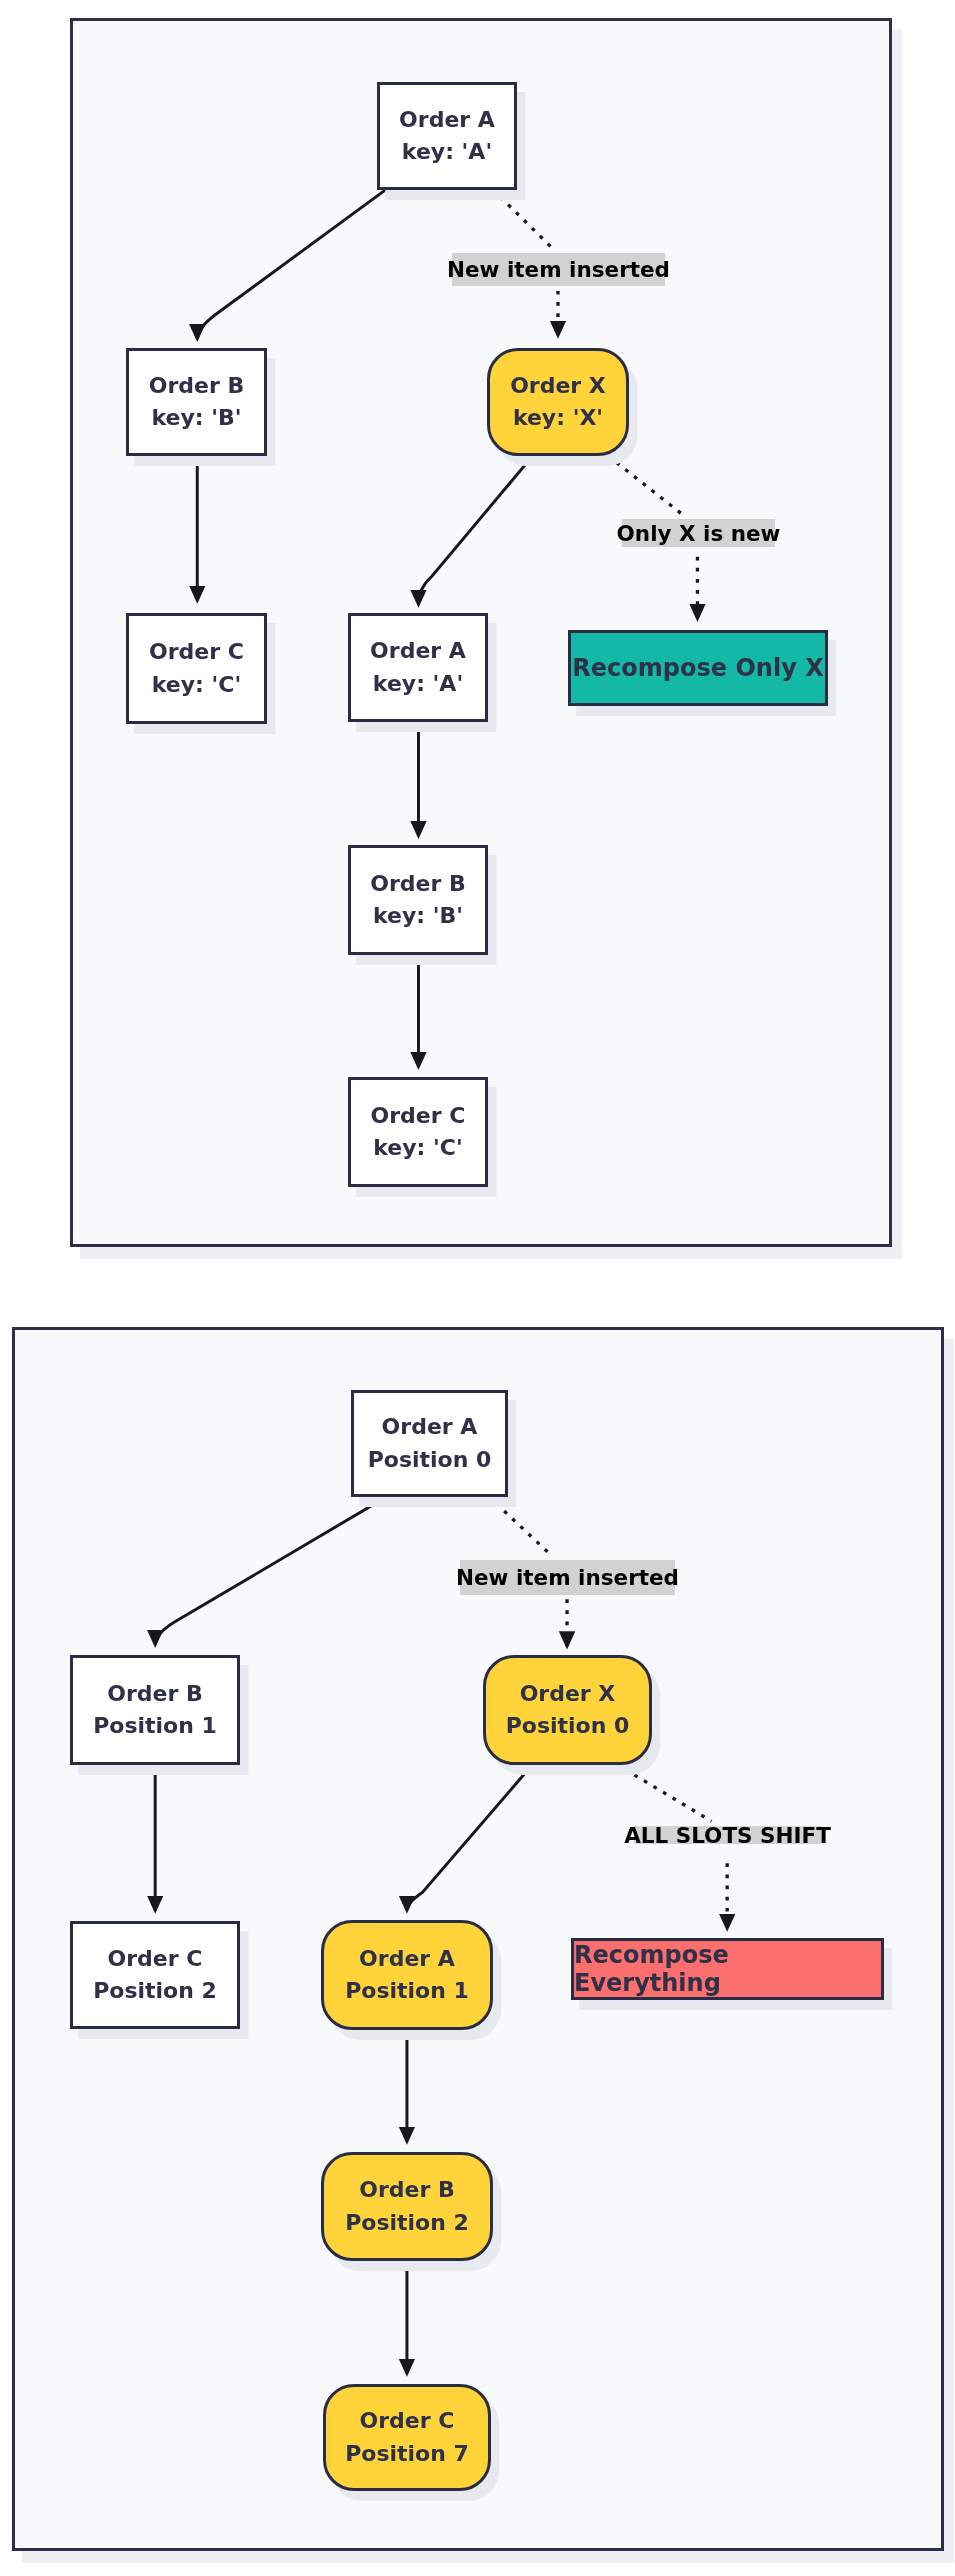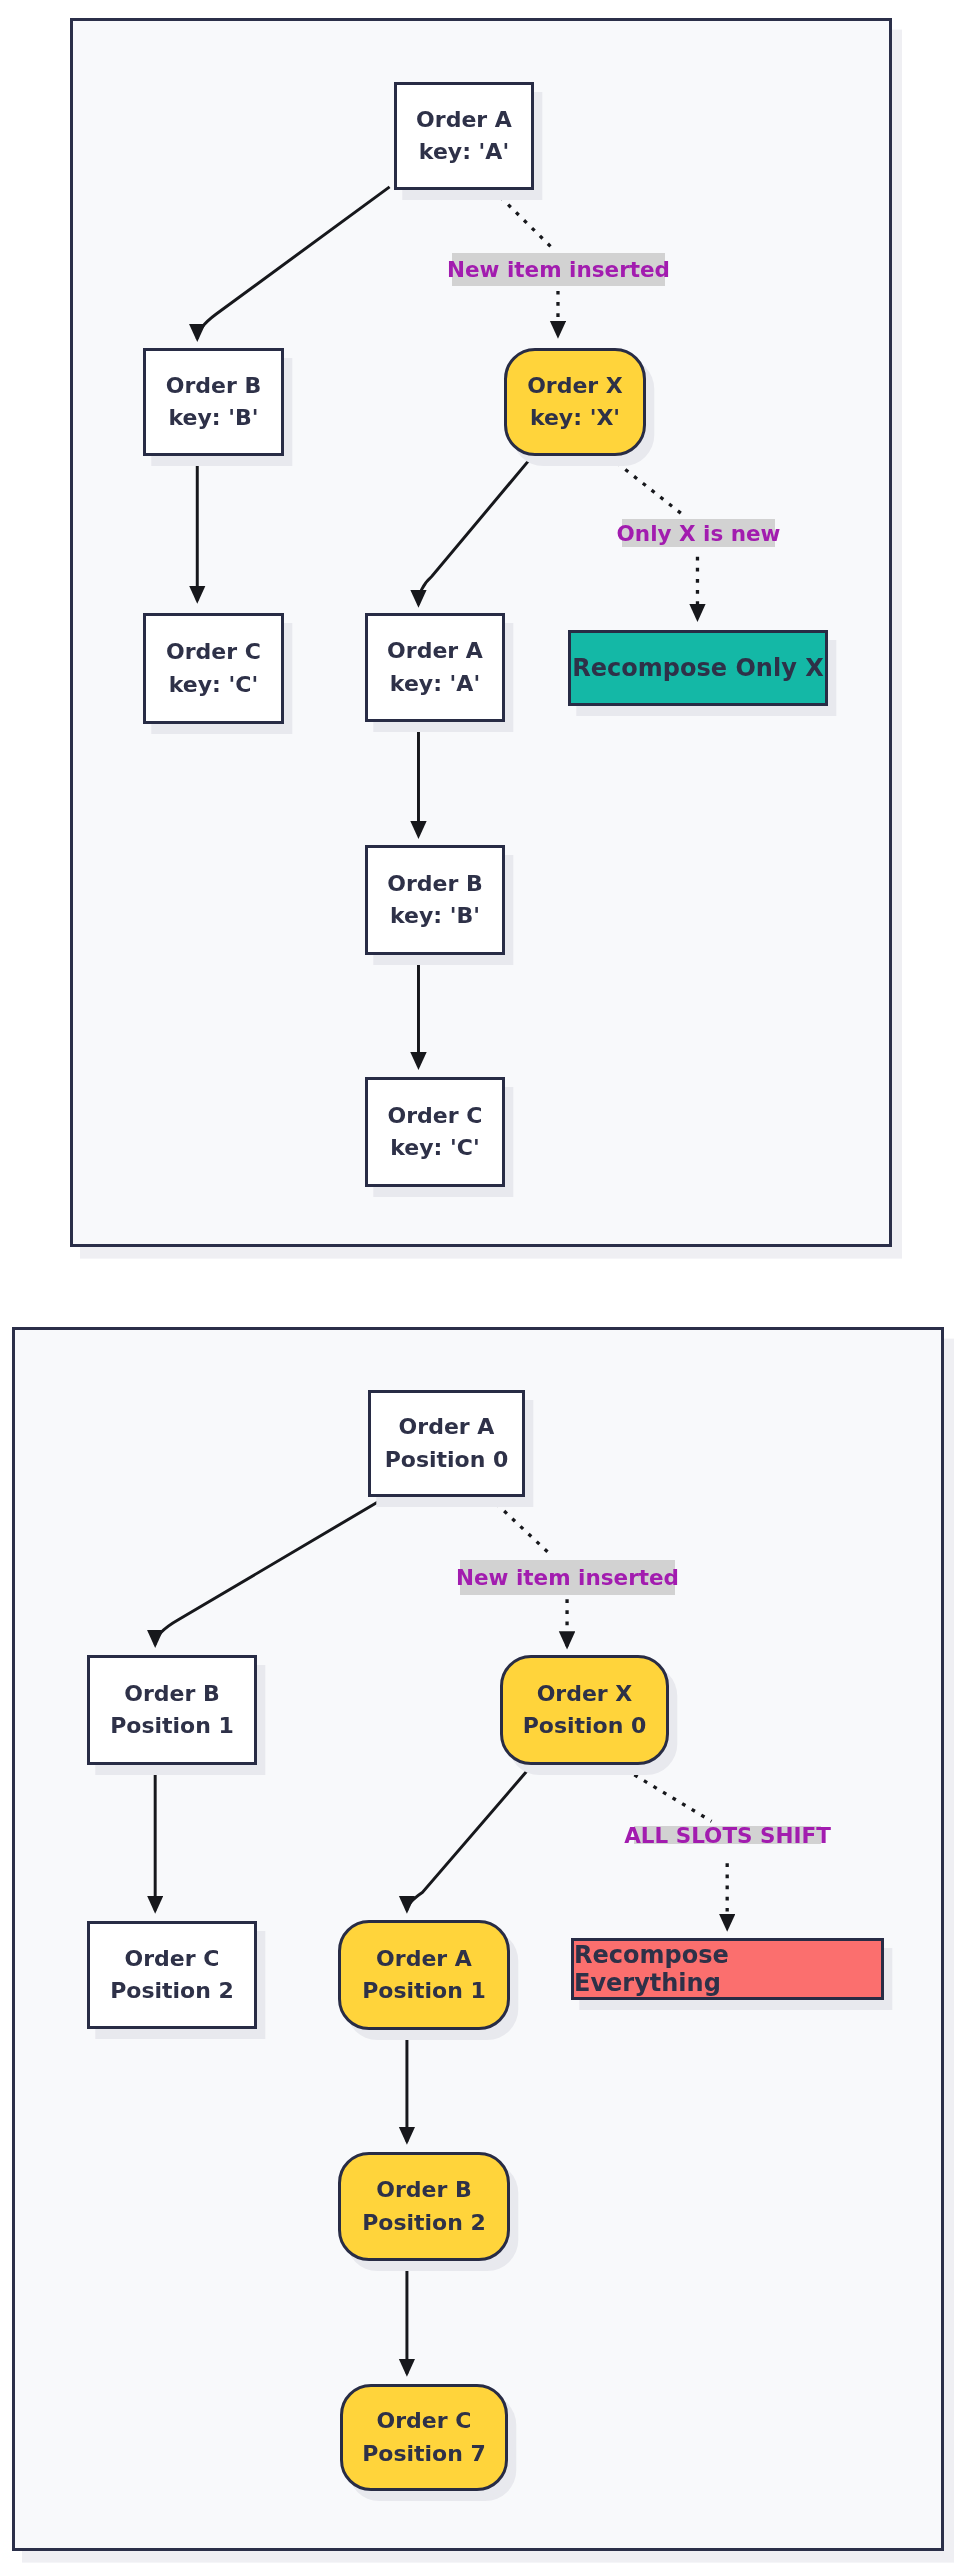--- a/index.html
+++ b/index.html
@@ -6,28 +6,28 @@
   #root{position:relative;width:955px;height:2576px;background:#ffffff;overflow:hidden;
         font-family:"DejaVu Sans","Liberation Sans",sans-serif;}
   .panel{position:absolute;box-sizing:border-box;border:3.3px solid #2b2f49;background:#f8f9fb;
          box-shadow:10px 11.6px 0 #efeff3;z-index:1;}
   .panel-title{position:absolute;left:0;width:100%;text-align:center;font-size:24px;font-weight:600;
          color:#23263d;letter-spacing:0.2px;}
   #edges{position:absolute;left:0;top:0;z-index:2;pointer-events:none;}
   .node{position:absolute;box-sizing:border-box;border:3.3px solid #282c45;background:#ffffff;
         box-shadow:8.3px 10px 0 #e8e9ee;display:flex;flex-direction:column;align-items:center;
         justify-content:center;gap:10.7px;color:#2e3148;font-size:22px;font-weight:600;
-        text-align:center;z-index:3;line-height:1;margin-left:17px;}
+        text-align:center;z-index:3;line-height:1;}
   .node.yellow{background:#ffd43b;border-radius:31px;}
   .action{position:absolute;box-sizing:border-box;border:3.3px solid #282c45;
         box-shadow:8.3px 10px 0 #e8e9ee;display:flex;align-items:center;justify-content:center;
         color:#2e3148;font-size:24px;font-weight:600;z-index:3;}
   .action.good{background:#14b8a6;}
   .action.bad{background:#fb6f6e;}
-  .anno{position:absolute;box-sizing:border-box;background:#d2d2d2;color:#a21caf;
+  .anno{position:absolute;box-sizing:border-box;background:#d2d2d2;color:#000000;
         display:flex;align-items:center;justify-content:center;font-size:21.5px;font-weight:600;
         z-index:3;white-space:nowrap;}
 </style>
 </head>
 <body>
 
 <div id="root">
 
   <div class="panel" style="left:70px;top:18px;width:822px;height:1229px;"></div>
   <div class="panel-title" style="left:70px;width:822px;top:26.4px;">With Stable Keys</div>

